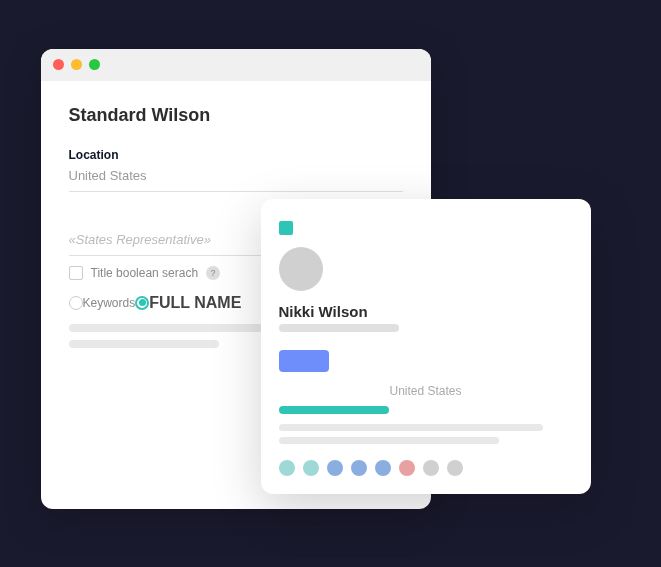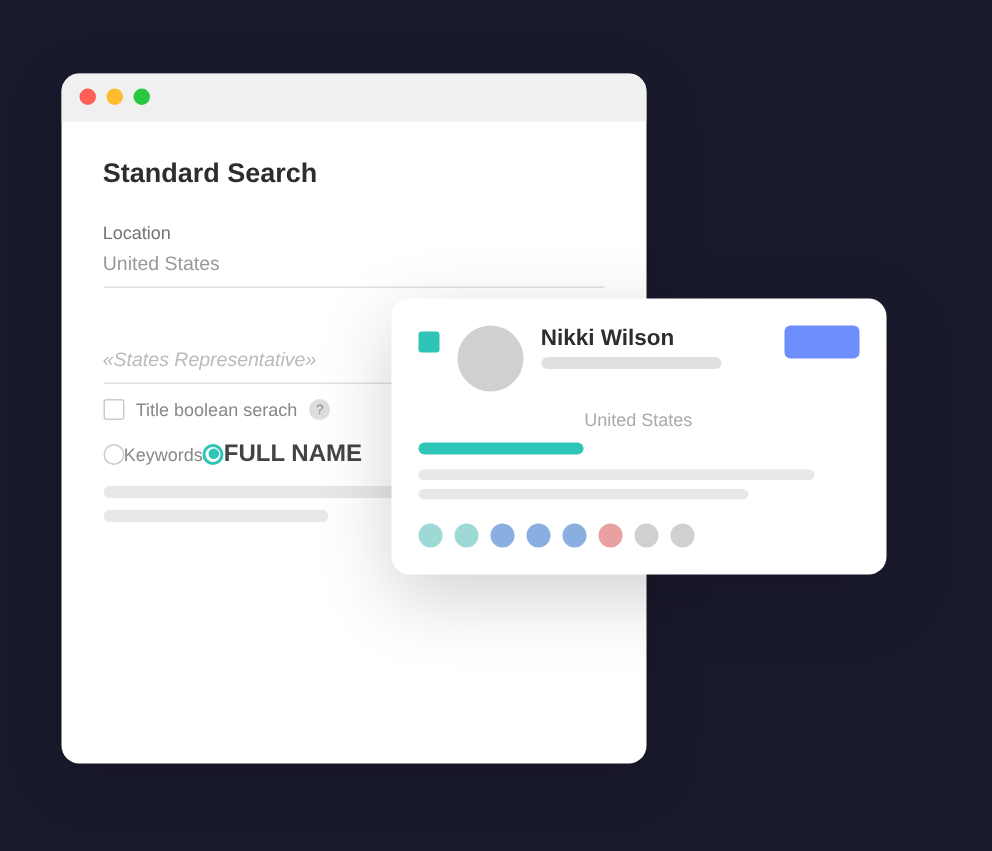--- a/index.html
+++ b/index.html
@@ -59,22 +59,22 @@
 
     .page-title {
       font-size: 18px;
       font-weight: 600;
       color: #2d2d2d;
       margin-bottom: 22px;
     }
 
     .field-label {
       font-size: 12px;
-      font-weight: 400;
-      color: #737373;
+      font-weight: 700;
+      color: #0f172a;
       margin-bottom: 6px;
       text-transform: none;
     }
 
     .field-value {
       font-size: 13px;
       color: #999;
       padding-bottom: 8px;
       border-bottom: 1.5px solid #e0e0e0;
       margin-bottom: 12px;
@@ -241,20 +241,21 @@
       box-shadow: 0 15px 50px rgba(0,0,0,0.18);
       padding: 18px;
       z-index: 10;
     }
 
     .card-header {
       display: flex;
       align-items: flex-start;
       gap: 12px;
       margin-bottom: 12px;
+      flex-direction: column;
     }
 
     .green-square {
       width: 14px;
       height: 14px;
       background: #2ec4b6;
       border-radius: 2px;
       margin-top: 4px;
       flex-shrink: 0;
     }
@@ -345,21 +346,21 @@
 <div class="scene">
 
   <div class="browser-window">
     <div class="browser-titlebar">
       <div class="dot red"></div>
       <div class="dot yellow"></div>
       <div class="dot green"></div>
     </div>
 
     <div class="browser-content">
-      <div class="page-title">Standard Search</div>
+      <div class="page-title">Standard Wilson</div>
 
       <div class="field-label">Location</div>
       <div class="field-value">United States</div>
 
       <div class="radius-row">
         <span>Radius:</span>
         <span class="radius-value">15 km</span>
         <span class="chevron-down"></span>
       </div>
 

